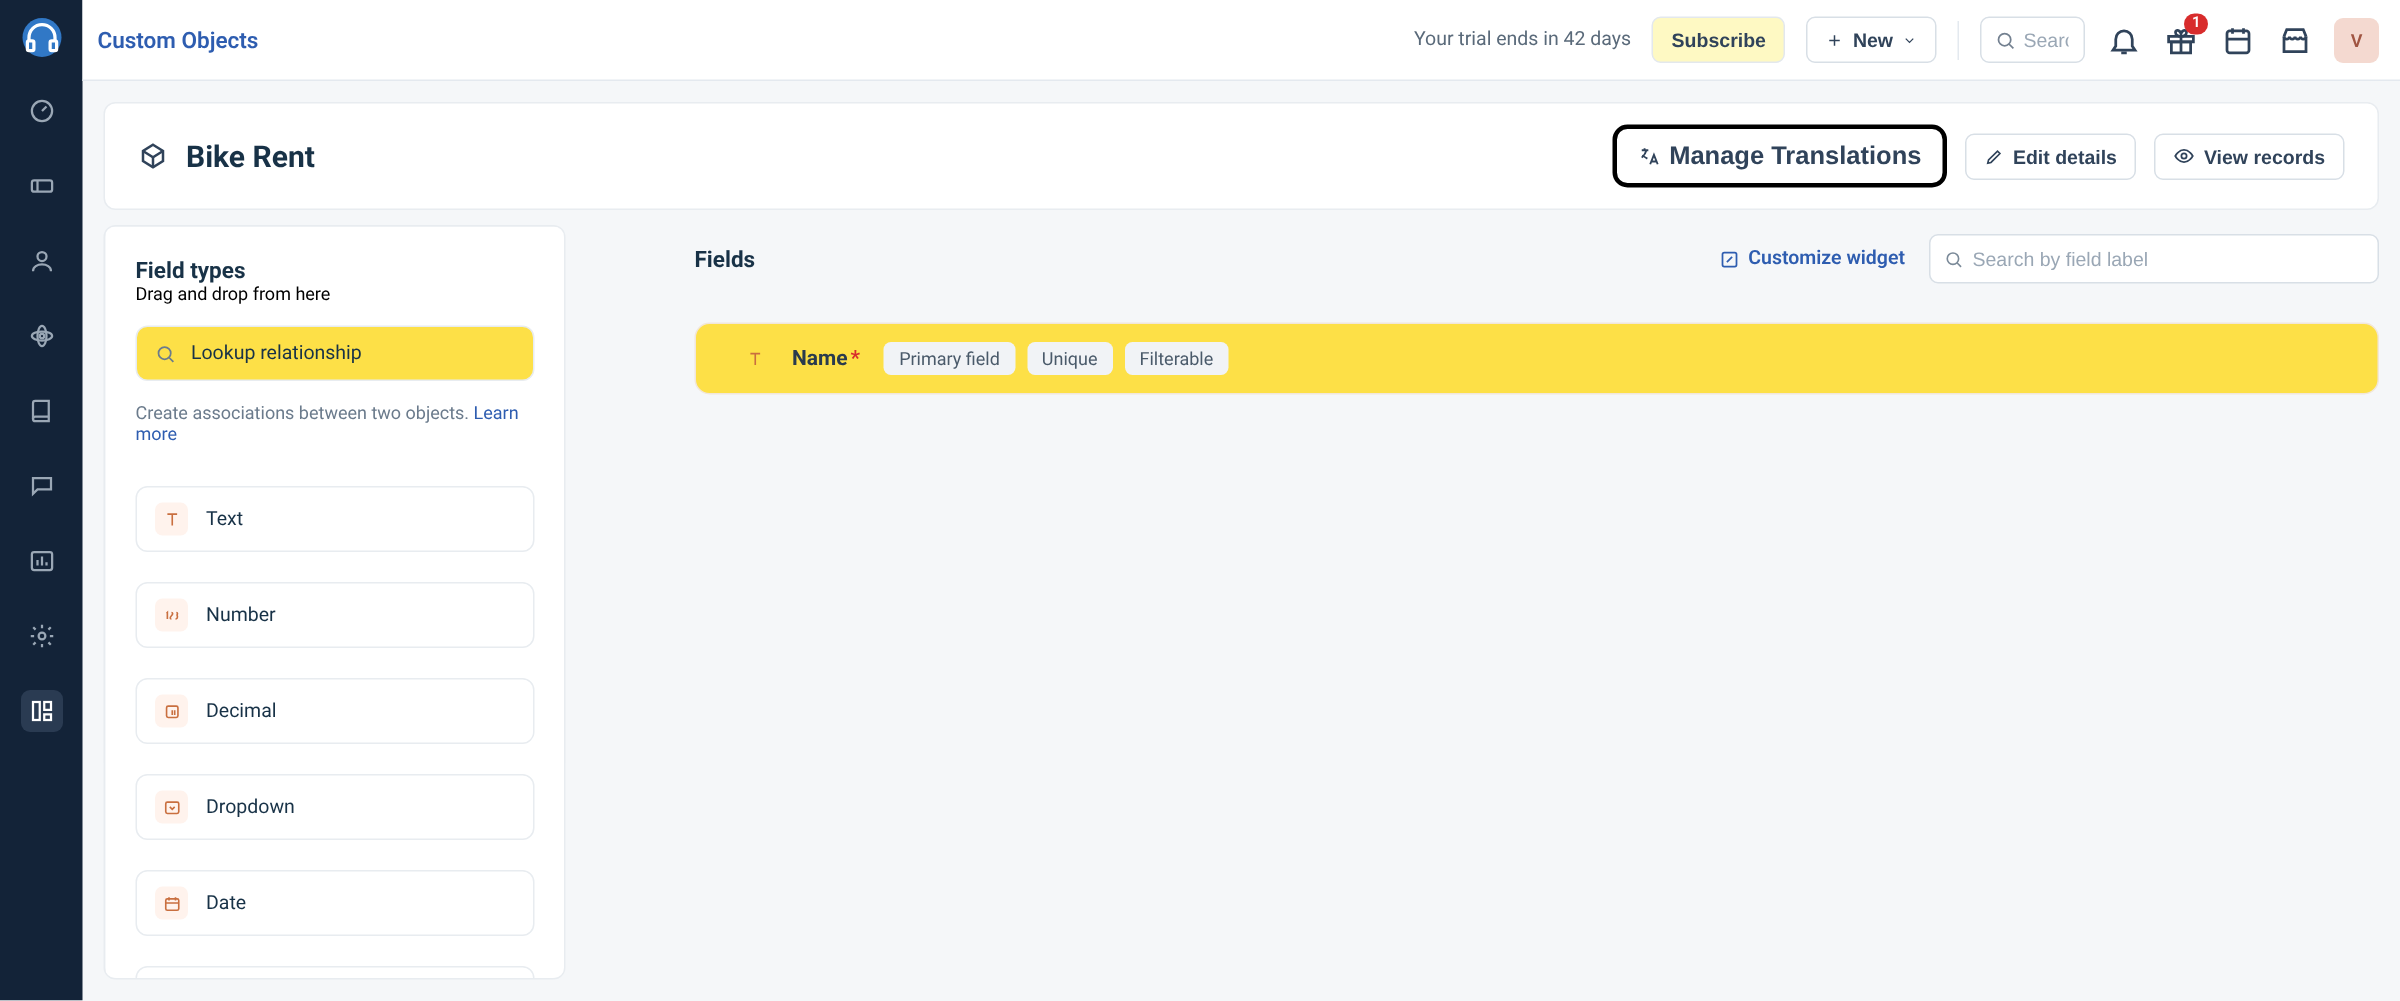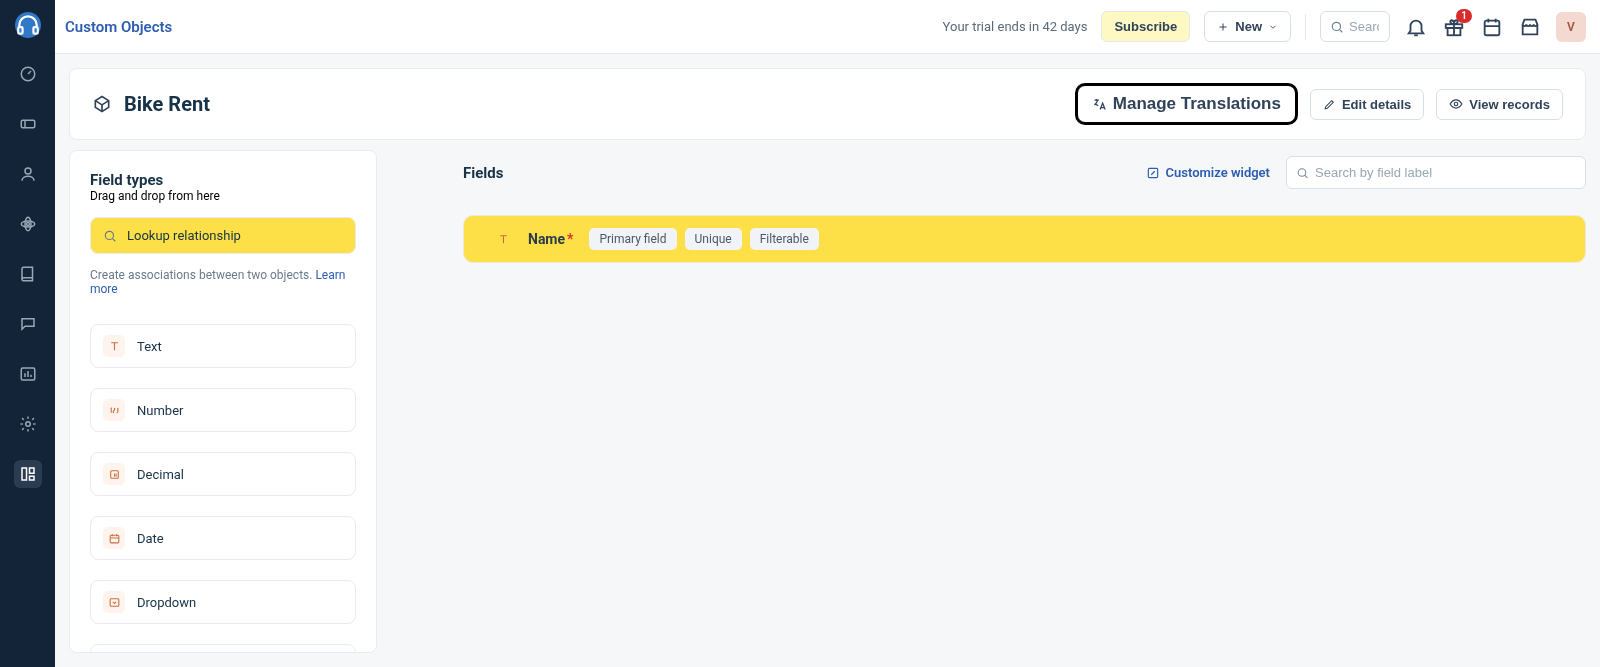--- a/index.html
+++ b/index.html
@@ -415,34 +415,34 @@
                 <svg viewBox="0 0 24 24" fill="none" stroke="currentColor" stroke-width="2">
                   <rect x="5" y="5" width="14" height="14" rx="2"></rect>
                   <path d="M9 14h.01M12 10v6M15 10v6"></path>
                 </svg>
               </span>
               <span>Decimal</span>
             </div>
             <div class="field-type">
               <span class="ft-icon">
                 <svg viewBox="0 0 24 24" fill="none" stroke="currentColor" stroke-width="2">
+                  <rect x="4" y="5" width="16" height="14" rx="2"></rect>
+                  <path d="M9 11l3 3 3-3"></path>
+                </svg>
+              </span>
+              <span>Dropdown</span>
+            </div>
+            <div class="field-type">
+              <span class="ft-icon">
+                <svg viewBox="0 0 24 24" fill="none" stroke="currentColor" stroke-width="2">
                   <rect x="4" y="6" width="16" height="14" rx="2"></rect>
                   <path d="M8 4v4M16 4v4M4 11h16"></path>
                 </svg>
               </span>
               <span>Date</span>
-            </div>
-            <div class="field-type">
-              <span class="ft-icon">
-                <svg viewBox="0 0 24 24" fill="none" stroke="currentColor" stroke-width="2">
-                  <rect x="4" y="5" width="16" height="14" rx="2"></rect>
-                  <path d="M9 11l3 3 3-3"></path>
-                </svg>
-              </span>
-              <span>Dropdown</span>
             </div>
             <div class="field-type"></div>
           </div>
       </aside>
 
       <section class="fields-area">
         <div class="fields-head">
           <h3>Fields</h3>
           <span class="spacer"></span>
           <span class="link-btn">

